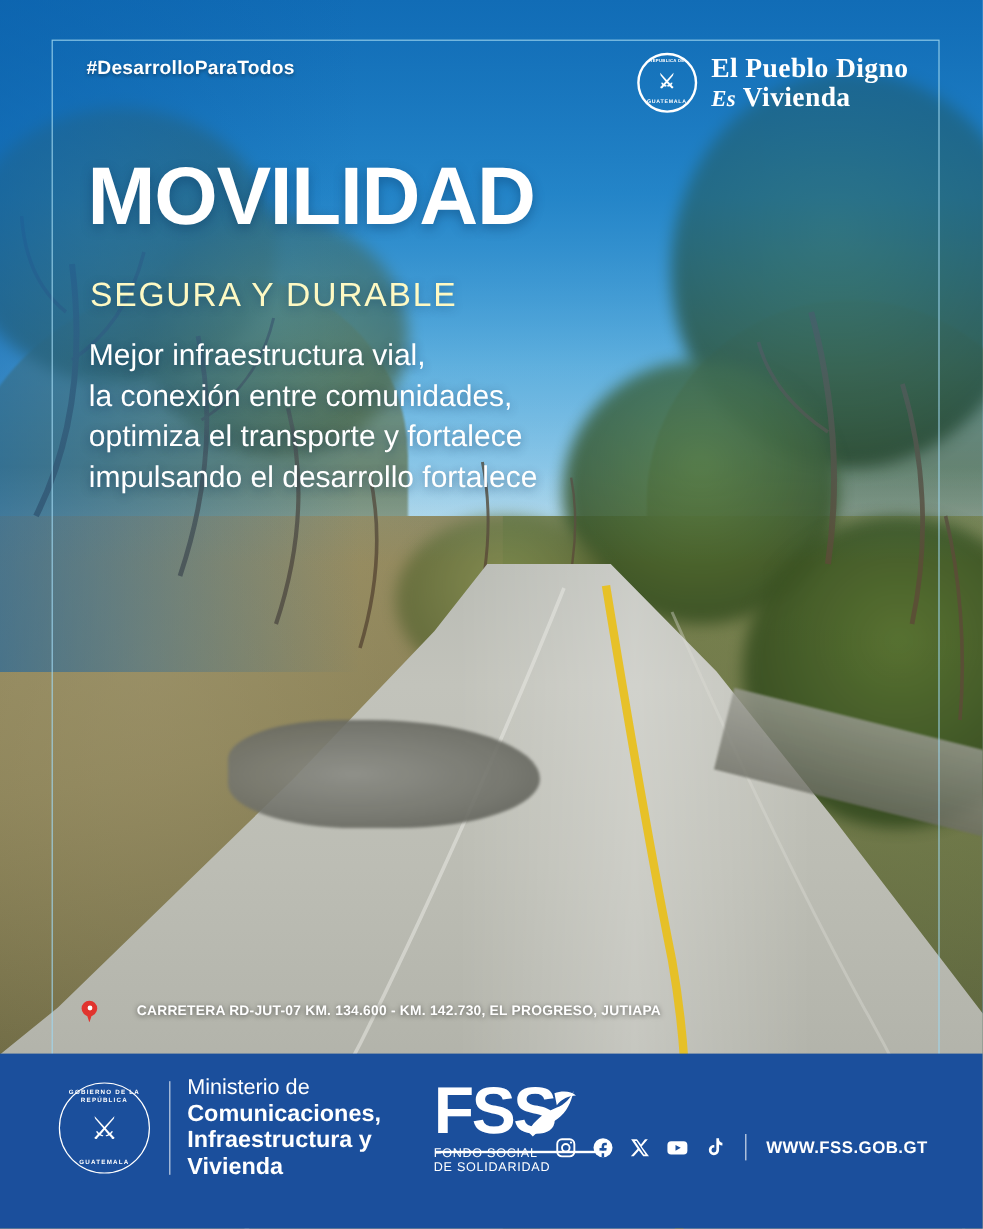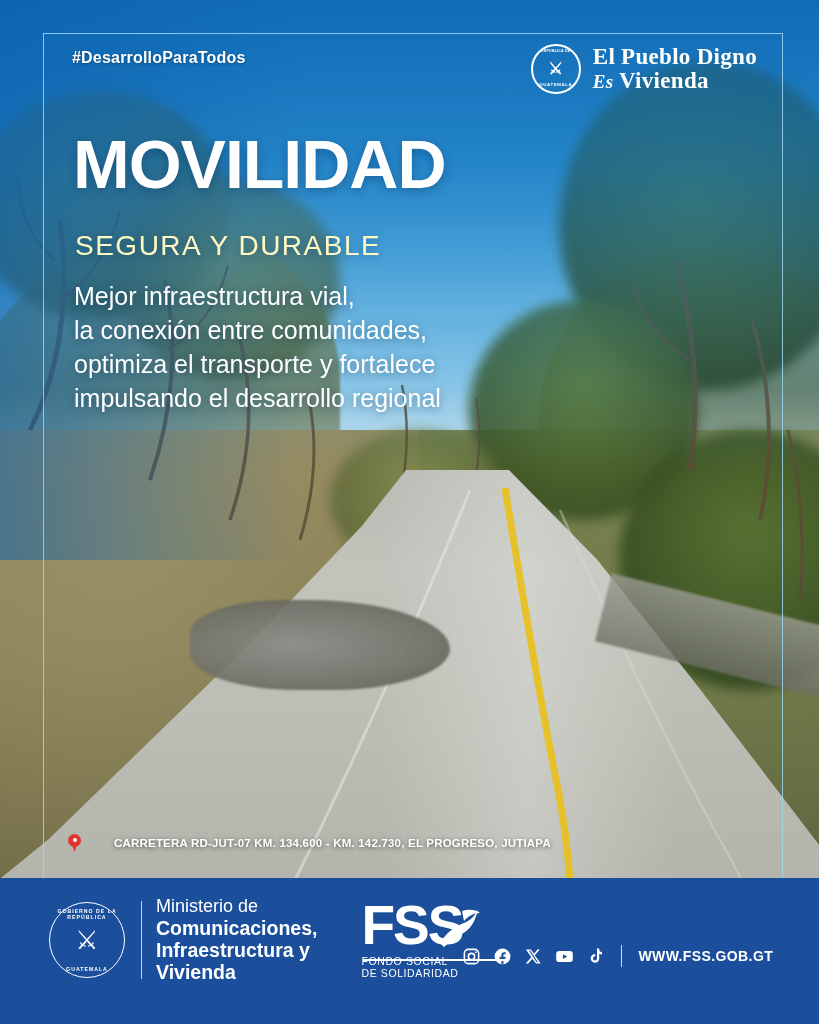--- a/index.html
+++ b/index.html
@@ -453,21 +453,21 @@
       </div>
     </div>
   </div>
 
   <div class="headline">MOVILIDAD</div>
   <div class="subhead">SEGURA Y DURABLE</div>
   <div class="body-copy">
     <div>Mejor infraestructura vial,</div>
     <div>la conexión entre comunidades,</div>
     <div>optimiza el transporte y fortalece</div>
-    <div>impulsando el desarrollo regional</div>
+    <div>impulsando el desarrollo fortalece</div>
   </div>
 
   <div class="location">
     <span class="pin">
         <span class="dot"></span>
       </span>
     <span class="location-text">CARRETERA RD-JUT-07 KM. 134.600 - KM. 142.730, EL PROGRESO, JUTIAPA</span>
   </div>
 
   <div class="footer">

